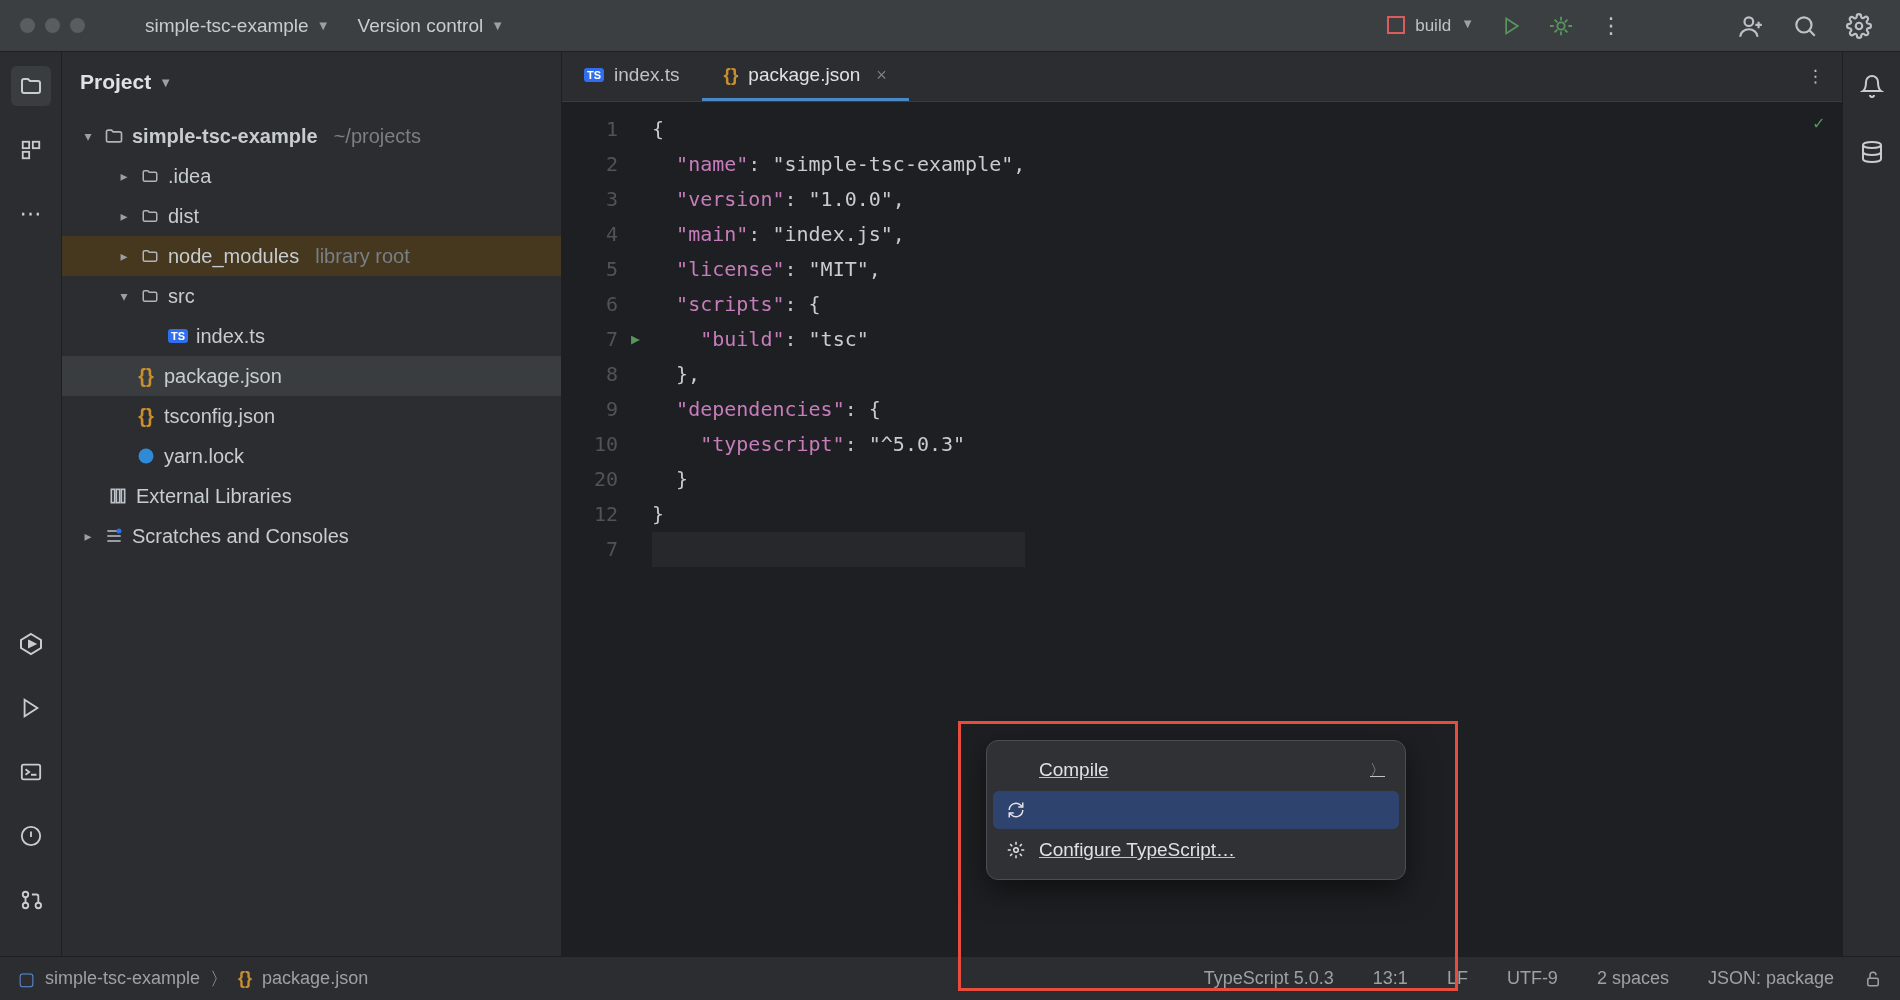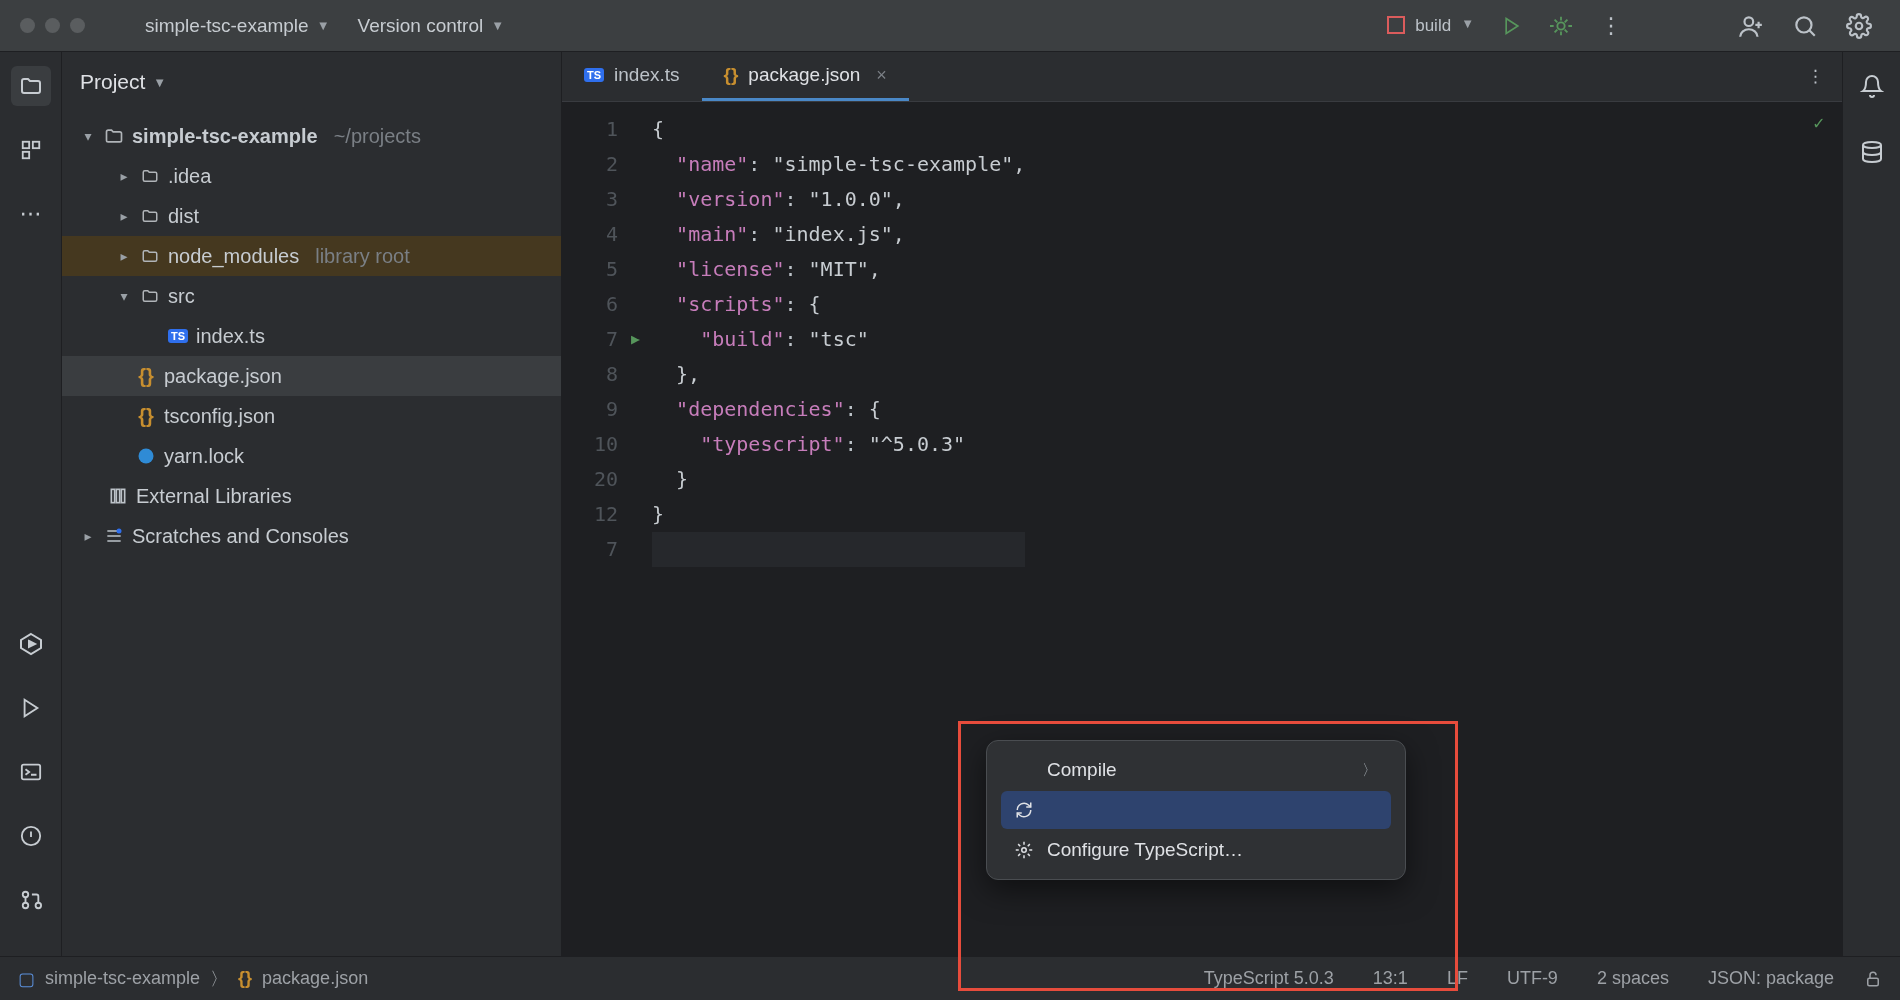--- a/index.html
+++ b/index.html
@@ -70,21 +70,21 @@
 
 .project-panel {
   width: 500px;
   background: #2b2d30;
   border-right: 1px solid #1e1f22;
   display: flex;
   flex-direction: column;
 }
 .project-header {
   height: 60px; display: flex; align-items: center; padding: 0 18px;
-  font-size: 21px; font-weight: 400; color: #dfe1e5; gap: 8px;
+  font-size: 21px; font-weight: 700; color: #dfe1e5; gap: 8px;
 }
 .tree { padding: 4px 0; font-size: 20px; }
 .tree-row {
   display: flex; align-items: center; height: 40px; padding-left: 18px; gap: 8px;
   cursor: pointer; white-space: nowrap; overflow: hidden;
 }
 .tree-row.selected { background: #3a3d40; }
 .tree-row.highlighted { background: #45381f; }
 .tree-indent { display: inline-block; }
 .tree-chev { width: 16px; color: #9aa0a6; font-size: 14px; display: inline-block; text-align: center; }
@@ -123,22 +123,23 @@
 .code .current { background: #26282c; }
 .tok-key { color: #c77dbb; }
 .tok-punc { color: #bcc2c8; }
 
 .editor-check { position: absolute; top: 10px; right: 18px; color: #57965c; font-size: 18px; }
 
 
 .popup {
   position: absolute; left: 986px; top: 740px; width: 420px;
   background: #2f3134; border: 1px solid #4a4d51; border-radius: 12px;
-  box-shadow: 0 10px 30px rgba(0,0,0,0.5); padding: 8px 8px;
+  box-shadow: 0 10px 30px rgba(0,0,0,0.5); padding: 8px 0;
   font-size: 19px;
+  text-decoration: underline;
 }
 .popup-item { display: flex; align-items: center; gap: 12px; padding: 10px 20px; cursor: pointer; color: #dfe1e5; }
 .popup-item .label { flex: 1; }
 .popup-item.selected { background: #2e436e; border-radius: 6px; margin: 0 6px; padding: 10px 14px; }
 .popup-sub { color: #9aa0a6; font-size: 15px; }
 .popup-icon { width: 20px; display: inline-flex; }
 
 .highlight-box {
   position: absolute; border: 3px solid #e74c3c; pointer-events: none;
   left: 958px; top: 721px; width: 500px; height: 270px;

